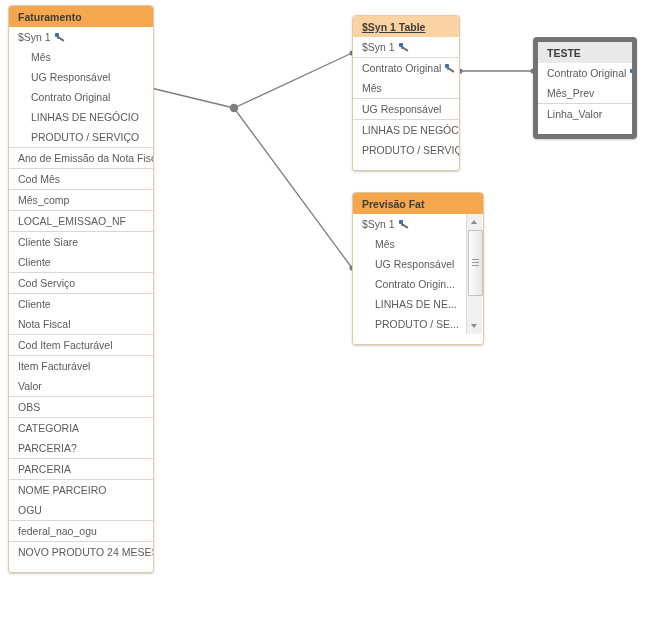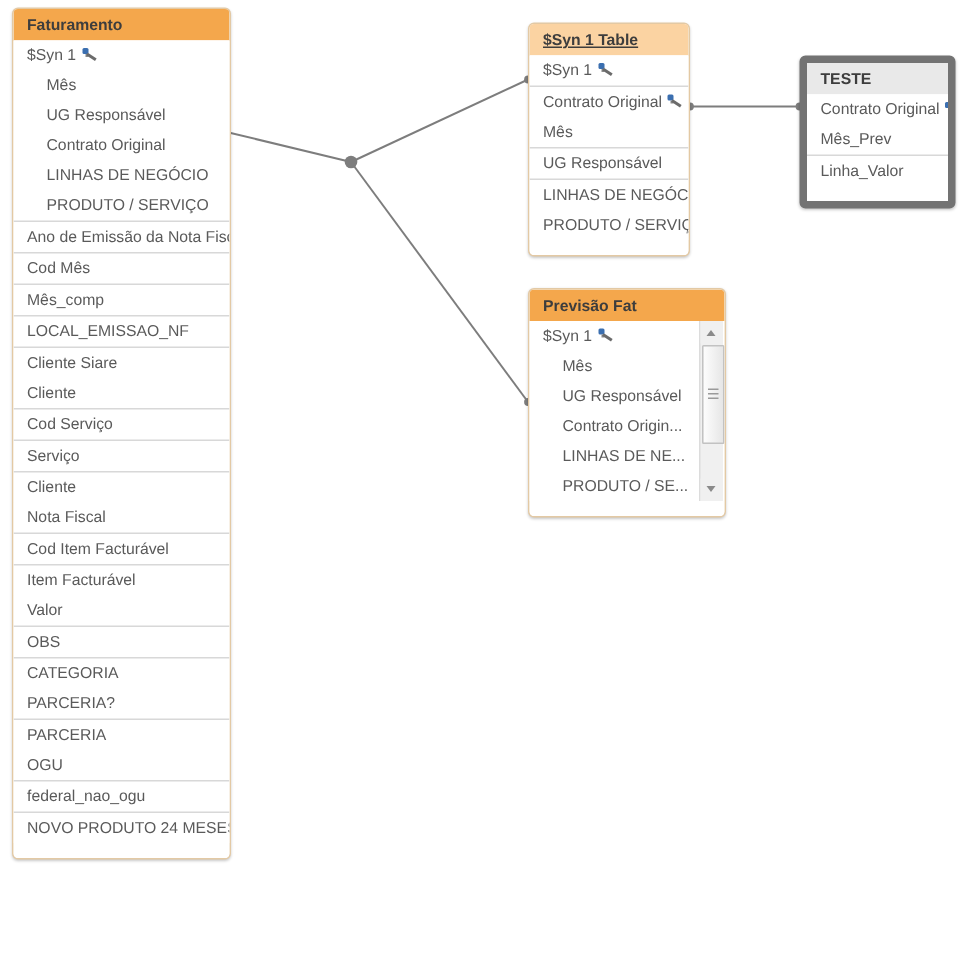--- a/index.html
+++ b/index.html
@@ -131,30 +131,30 @@
         <div class="fld ind"><span>Contrato Original</span></div>
         <div class="fld ind"><span>LINHAS DE NEGÓCIO</span></div>
         <div class="fld ind"><span>PRODUTO / SERVIÇO</span></div>
         <div class="fld sep"><span>Ano de Emissão da Nota Fiscal</span></div>
         <div class="fld sep"><span>Cod Mês</span></div>
         <div class="fld sep"><span>Mês_comp</span></div>
         <div class="fld sep"><span>LOCAL_EMISSAO_NF</span></div>
         <div class="fld sep"><span>Cliente Siare</span></div>
         <div class="fld"><span>Cliente</span></div>
         <div class="fld sep"><span>Cod Serviço</span></div>
-        <div class="fld sep"><span>Serviço</span></div>
         <div class="fld sep"><span>Cliente</span></div>
         <div class="fld"><span>Nota Fiscal</span></div>
         <div class="fld sep"><span>Cod Item Facturável</span></div>
         <div class="fld sep"><span>Item Facturável</span></div>
         <div class="fld"><span>Valor</span></div>
         <div class="fld sep"><span>OBS</span></div>
         <div class="fld sep"><span>CATEGORIA</span></div>
         <div class="fld"><span>PARCERIA?</span></div>
         <div class="fld sep"><span>PARCERIA</span></div>
+        <div class="fld sep"><span>NOME PARCEIRO</span></div>
         <div class="fld"><span>OGU</span></div>
         <div class="fld sep"><span>federal_nao_ogu</span></div>
         <div class="fld sep"><span>NOVO PRODUTO 24 MESES</span></div>
       </div>
     <div class="pad"></div>
   </div>
 
   <div class="tbox" id="tbl-syn1table" style="left:352px;top:15px;width:108px;">
     <div class="hdr hdr-soft">$Syn 1 Table</div>
     <div class="fields">

